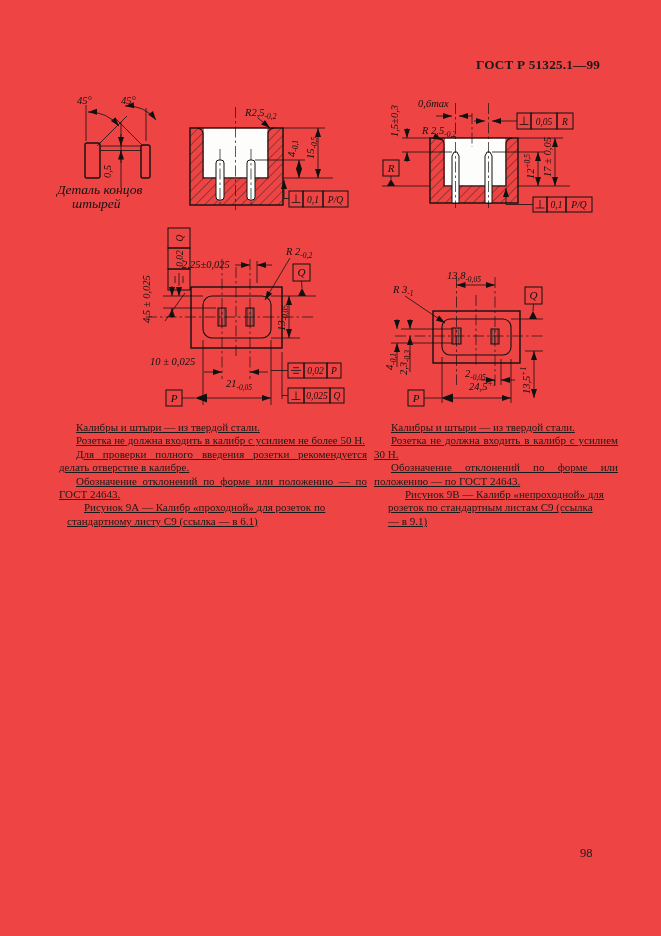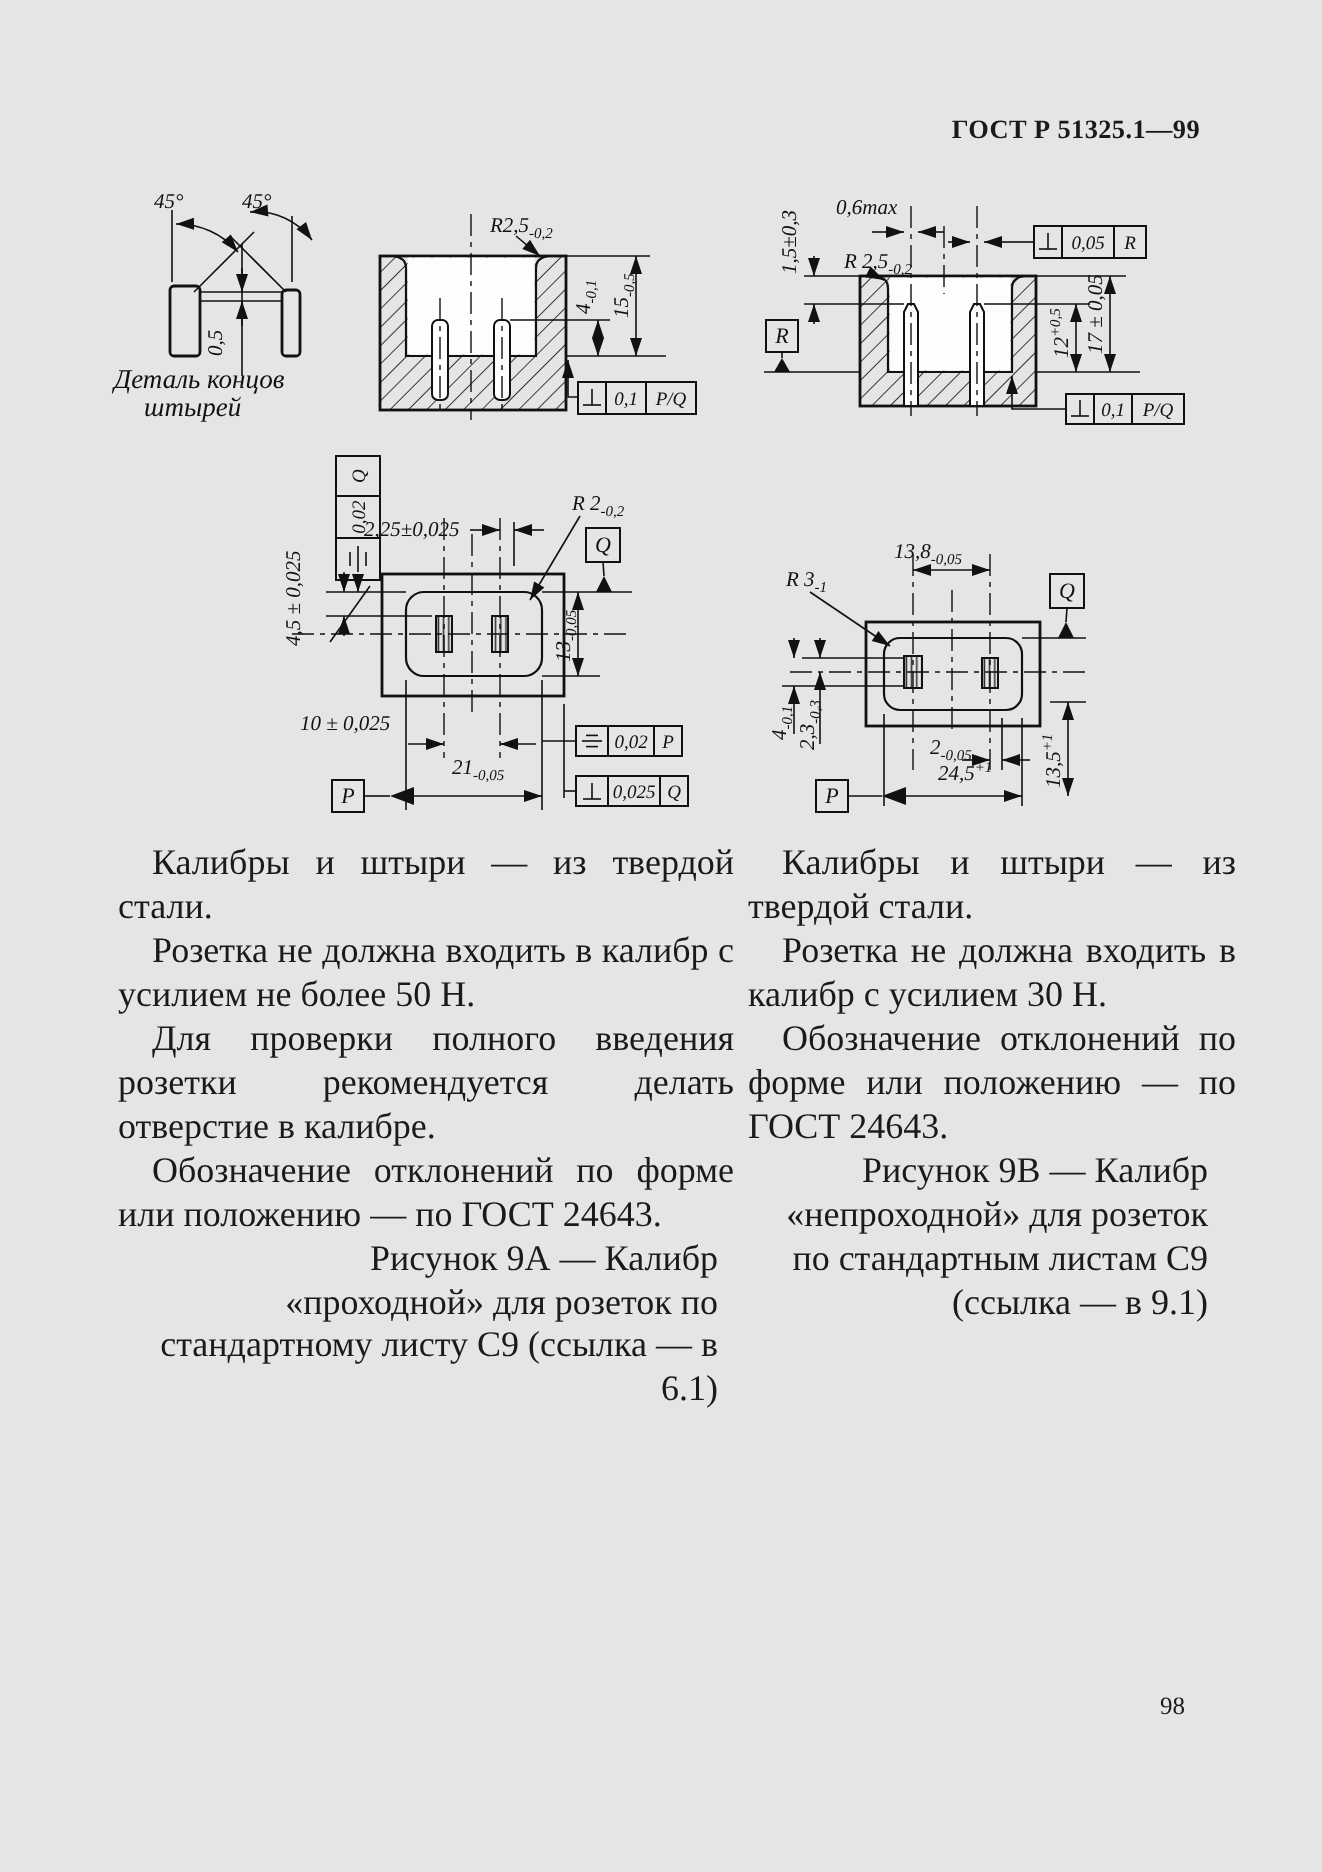--- a/index.html
+++ b/index.html
@@ -1,23 +1,23 @@
 <!DOCTYPE html>
 <html><head>
 <meta charset="utf-8">
 <style>
   html,body{margin:0;padding:0;background:#ffffff;}
-  .page{position:relative;width:661px;height:936px;background:#e5e5e5;
+  .page{position:relative;width:661px;height:936px;background:#ef4444;
         font-family:"Liberation Serif",serif;color:#1a1a1a;overflow:hidden;}
   .header{position:absolute;left:430px;top:57px;width:170px;text-align:right;
           font-weight:bold;font-size:13.2px;letter-spacing:.2px;}
   .pagenum{position:absolute;left:580px;top:846px;font-size:12.5px;}
-  .col{position:absolute;text-align:justify;font-size:18px;line-height:1.22;}
+  .col{position:absolute;text-align:justify;font-size:11px;line-height:1.22;text-decoration:underline;}
   .col p{margin:0;text-indent:17px;}
-  .caption{margin-top:9px;text-align:right;text-indent:0;padding:0 8px;}
+  .caption{margin-top:9px;text-align:left;text-indent:0;padding:0 8px;}
   .drawing{position:absolute;}
   svg text{font-family:"Liberation Serif",serif;font-style:italic;fill:#111;}
   .dim-t{font-size:10.5px;}
   .ft{font-size:9.5px;text-anchor:middle;}
   .fd{font-size:11px;text-anchor:middle;}
   .hand{font-size:13.5px;}
   .sub{font-size:7.5px;}
   .ol{stroke:#111;stroke-width:1.4;fill:none;}
   .o2{stroke:#111;stroke-width:1.1;fill:none;}
   .tl{stroke:#111;stroke-width:0.8;fill:none;}

